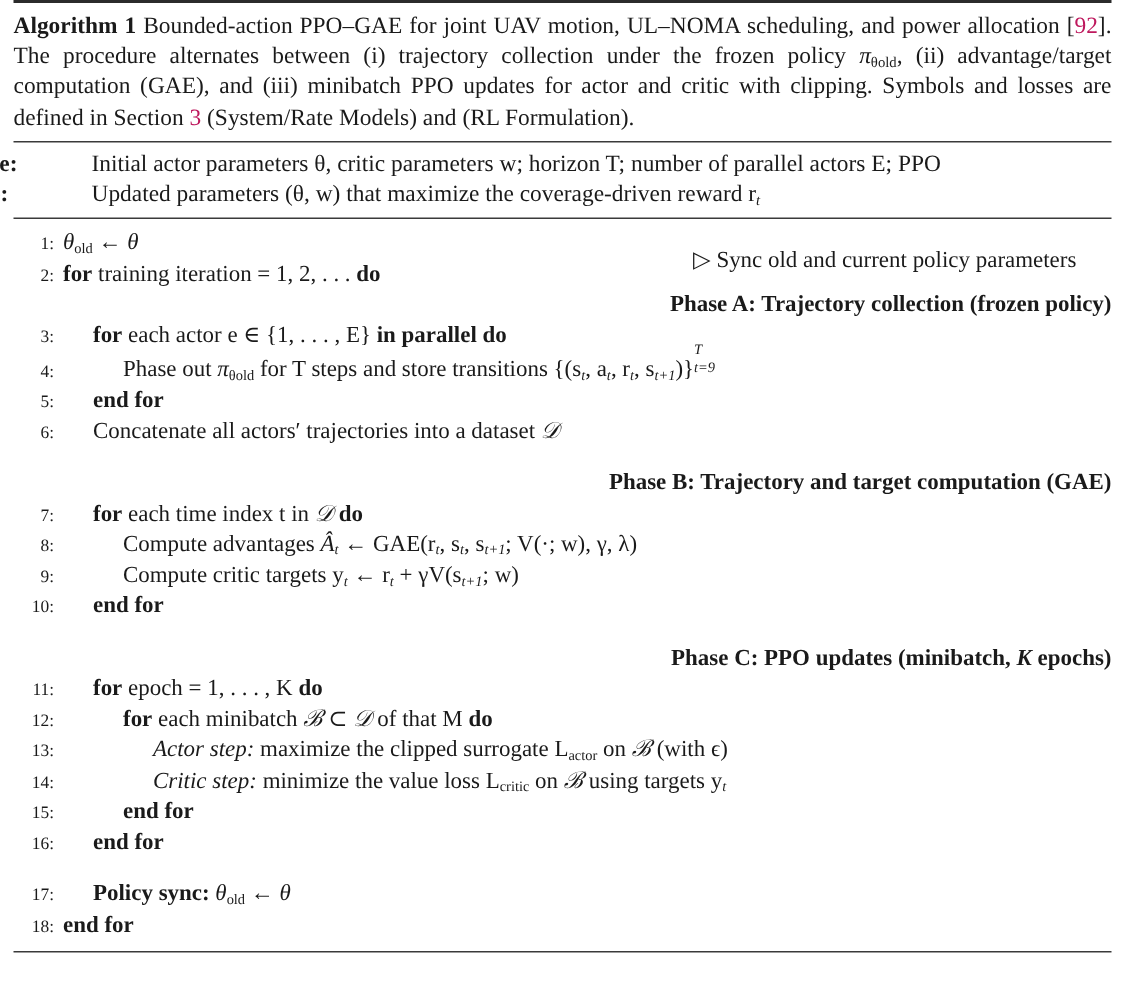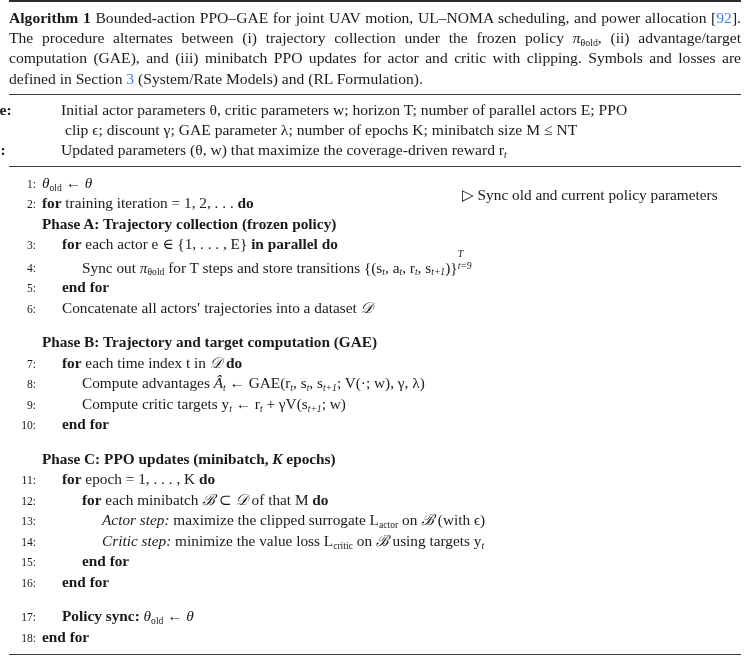--- a/index.html
+++ b/index.html
@@ -38,21 +38,21 @@
   
   .caption {
     font-size: 15.6px;
     line-height: 1.295;
     padding: 6px 0 5px 0;
     text-align: justify;
     text-justify: inter-word;
     hyphens: none;
   }
   .caption .algo-name { font-weight: bold; }
-  .cite { color: #3b82f6; }
+  .cite { color: #be185d; }
 
   
   .reqblock {
     font-size: 15.6px;
     line-height: 1.30;
     padding: 5px 0 5px 0;
   }
   .reqline {
     display: block;
     padding-left: 56px;
@@ -93,21 +93,21 @@
     white-space: nowrap;
     position: relative;
   }
   .i0 { padding-left: 0px; }
   .i1 { padding-left: 20px; }
   .i2 { padding-left: 40px; }
   .i3 { padding-left: 60px; }
 
   .b { font-weight: bold; }
   .it { font-style: italic; }
-  .phase { font-weight: bold; }
+  .phase { font-weight: bold; text-align: right; }
   .gap { height: 14px; }
   .gap-sm { height: 7px; }
 
   .comment {
     position: absolute;
     left: 420px;
     top: 12px;
     white-space: nowrap;
   }
 
@@ -137,21 +137,20 @@
 <div class="algo">
 
   <div class="rule-thick"></div>
 
   <div class="caption"><span class="algo-name">Algorithm 1</span><span> Bounded-action PPO–GAE for joint UAV motion, UL–NOMA scheduling, and power allocation [</span><span class="cite">92</span><span>]. The procedure alternates between (i) trajectory collection under the frozen policy </span><span class="mi">π</span><sub>θold</sub><span>, (ii) advantage/target computation (GAE), and (iii) minibatch PPO updates for actor and critic with clipping. Symbols and losses are defined in Section </span><span class="cite">3</span><span> (System/Rate Models) and (RL Formulation).</span></div>
 
   <div class="rule-thin"></div>
 
   <div class="reqblock">
     <span class="reqline"><span class="kw">Require:</span><span>Initial actor parameters θ, critic parameters w; horizon T; number of parallel actors E; PPO</span></span>
-    <span class="reqline cont"><span>clip ϵ; discount γ; GAE parameter λ; number of epochs K; minibatch size M ≤ NT</span></span>
     <span class="reqline"><span class="kw">Ensure:</span><span>Updated parameters (θ, w) that maximize the coverage-driven reward r</span><sub class="mi">t</sub></span>
   </div>
 
   <div class="rule-thin"></div>
 
   <div class="body">
 
     <div class="ln">
       <div class="num">1:</div>
       <div class="txt i0"><span class="mi">θ</span><sub>old</sub><span class="mi"> ← θ</span><span class="comment">▷ Sync old and current policy parameters</span></div>
@@ -167,21 +166,21 @@
       <div class="txt i0 phase">Phase A: Trajectory collection (frozen policy)</div>
     </div>
 
     <div class="ln">
       <div class="num">3:</div>
       <div class="txt i1"><span class="b">for</span><span> each actor e ∈ {1, . . . , E} </span><span class="b">in parallel do</span></div>
     </div>
 
     <div class="ln">
       <div class="num">4:</div>
-      <div class="txt i2"><span>Sync out </span><span class="mi">π</span><sub>θold</sub><span> for T steps and store transitions </span><span>{(s</span><sub class="mi">t</sub><span>, a</span><sub class="mi">t</sub><span>, r</span><sub class="mi">t</sub><span>, s</span><sub class="mi">t+1</sub><span>)}</span><span class="stack"><span class="up mi">T</span><span class="dn mi">t=9</span></span></div>
+      <div class="txt i2"><span>Phase out </span><span class="mi">π</span><sub>θold</sub><span> for T steps and store transitions </span><span>{(s</span><sub class="mi">t</sub><span>, a</span><sub class="mi">t</sub><span>, r</span><sub class="mi">t</sub><span>, s</span><sub class="mi">t+1</sub><span>)}</span><span class="stack"><span class="up mi">T</span><span class="dn mi">t=9</span></span></div>
     </div>
 
     <div class="ln">
       <div class="num">5:</div>
       <div class="txt i1 b">end for</div>
     </div>
 
     <div class="ln">
       <div class="num">6:</div>
       <div class="txt i1"><span>Concatenate all actors′ trajectories into a dataset </span><span class="mi">𝒟</span></div>

